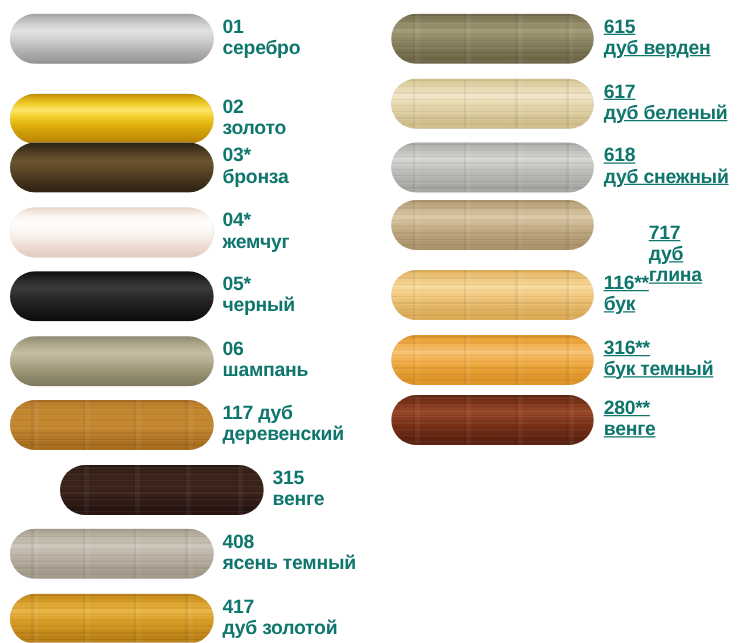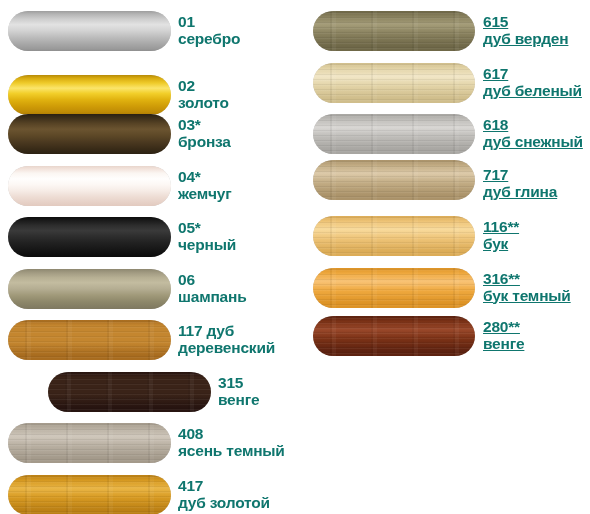--- a/index.html
+++ b/index.html
@@ -151,21 +151,21 @@
       <div class="row" style="top: 114px;">
         <div class="swatch">
           <div class="grain" style="background: repeating-linear-gradient(rgba(0, 0, 0, 0) 0px, rgba(0, 0, 0, 0) 1px, rgba(0, 0, 0, 0.055) 1px, rgba(0, 0, 0, 0.055) 2px, rgba(255, 255, 255, 0.05) 2px, rgba(255, 255, 255, 0.05) 3px, rgba(0, 0, 0, 0) 3px, rgba(0, 0, 0, 0) 5px), repeating-linear-gradient(to right, rgba(0, 0, 0, 0) 0px, rgba(0, 0, 0, 0) 17px, rgba(0, 0, 0, 0.05) 17px, rgba(0, 0, 0, 0.05) 19px, rgba(255, 255, 255, 0.043) 19px, rgba(255, 255, 255, 0.043) 23px, rgba(0, 0, 0, 0) 23px, rgba(0, 0, 0, 0) 41px), linear-gradient(rgb(168, 166, 162) 0%, rgb(191, 189, 185) 14%, rgb(216, 214, 211) 34%, rgb(191, 189, 185) 56%, rgb(168, 166, 162) 88%, rgb(168, 166, 162) 100%);"></div>
         </div>
         <div class="label" style="top: 2px;"><span class="code">618</span><span class="name">дуб снежный</span></div>
       </div>
       <div class="row" style="top: 160px;">
         <div class="swatch">
           <div class="grain" style="background: repeating-linear-gradient(rgba(0, 0, 0, 0) 0px, rgba(0, 0, 0, 0) 1px, rgba(0, 0, 0, 0.055) 1px, rgba(0, 0, 0, 0.055) 2px, rgba(255, 255, 255, 0.05) 2px, rgba(255, 255, 255, 0.05) 3px, rgba(0, 0, 0, 0) 3px, rgba(0, 0, 0, 0) 5px), repeating-linear-gradient(to right, rgba(0, 0, 0, 0) 0px, rgba(0, 0, 0, 0) 17px, rgba(0, 0, 0, 0.05) 17px, rgba(0, 0, 0, 0.05) 19px, rgba(255, 255, 255, 0.043) 19px, rgba(255, 255, 255, 0.043) 23px, rgba(0, 0, 0, 0) 23px, rgba(0, 0, 0, 0) 41px), linear-gradient(rgb(171, 147, 106) 0%, rgb(195, 173, 133) 14%, rgb(220, 201, 168) 34%, rgb(195, 173, 133) 56%, rgb(171, 147, 106) 88%, rgb(171, 147, 106) 100%);"></div>
         </div>
-        <div class="label" style="top: 6px;"><span class="code">717</span><span class="name">дуб глина</span></div>
+        <div class="label" style="top: 18px; margin-left: 36px;"><span class="code">717</span><span class="name">дуб глина</span></div>
       </div>
       <div class="row" style="top: 216px;">
         <div class="swatch">
           <div class="grain" style="background: repeating-linear-gradient(rgba(0, 0, 0, 0) 0px, rgba(0, 0, 0, 0) 1px, rgba(0, 0, 0, 0.055) 1px, rgba(0, 0, 0, 0.055) 2px, rgba(255, 255, 255, 0.05) 2px, rgba(255, 255, 255, 0.05) 3px, rgba(0, 0, 0, 0) 3px, rgba(0, 0, 0, 0) 5px), repeating-linear-gradient(to right, rgba(0, 0, 0, 0) 0px, rgba(0, 0, 0, 0) 17px, rgba(0, 0, 0, 0.05) 17px, rgba(0, 0, 0, 0.05) 19px, rgba(255, 255, 255, 0.043) 19px, rgba(255, 255, 255, 0.043) 23px, rgba(0, 0, 0, 0) 23px, rgba(0, 0, 0, 0) 41px), linear-gradient(rgb(220, 172, 87) 0%, rgb(238, 196, 120) 14%, rgb(248, 218, 155) 34%, rgb(238, 196, 120) 56%, rgb(220, 172, 87) 88%, rgb(220, 172, 87) 100%);"></div>
         </div>
         <div class="label" style="top: 2px;"><span class="code">116**</span><span class="name">бук</span></div>
       </div>
       <div class="row" style="top: 267.5px;">
         <div class="swatch">
           <div class="grain" style="background: repeating-linear-gradient(rgba(0, 0, 0, 0) 0px, rgba(0, 0, 0, 0) 1px, rgba(0, 0, 0, 0.055) 1px, rgba(0, 0, 0, 0.055) 2px, rgba(255, 255, 255, 0.05) 2px, rgba(255, 255, 255, 0.05) 3px, rgba(0, 0, 0, 0) 3px, rgba(0, 0, 0, 0) 5px), repeating-linear-gradient(to right, rgba(0, 0, 0, 0) 0px, rgba(0, 0, 0, 0) 17px, rgba(0, 0, 0, 0.05) 17px, rgba(0, 0, 0, 0.05) 19px, rgba(255, 255, 255, 0.043) 19px, rgba(255, 255, 255, 0.043) 23px, rgba(0, 0, 0, 0) 23px, rgba(0, 0, 0, 0) 41px), linear-gradient(rgb(221, 147, 38) 0%, rgb(239, 169, 63) 14%, rgb(248, 194, 116) 34%, rgb(239, 169, 63) 56%, rgb(221, 147, 38) 88%, rgb(221, 147, 38) 100%);"></div>

